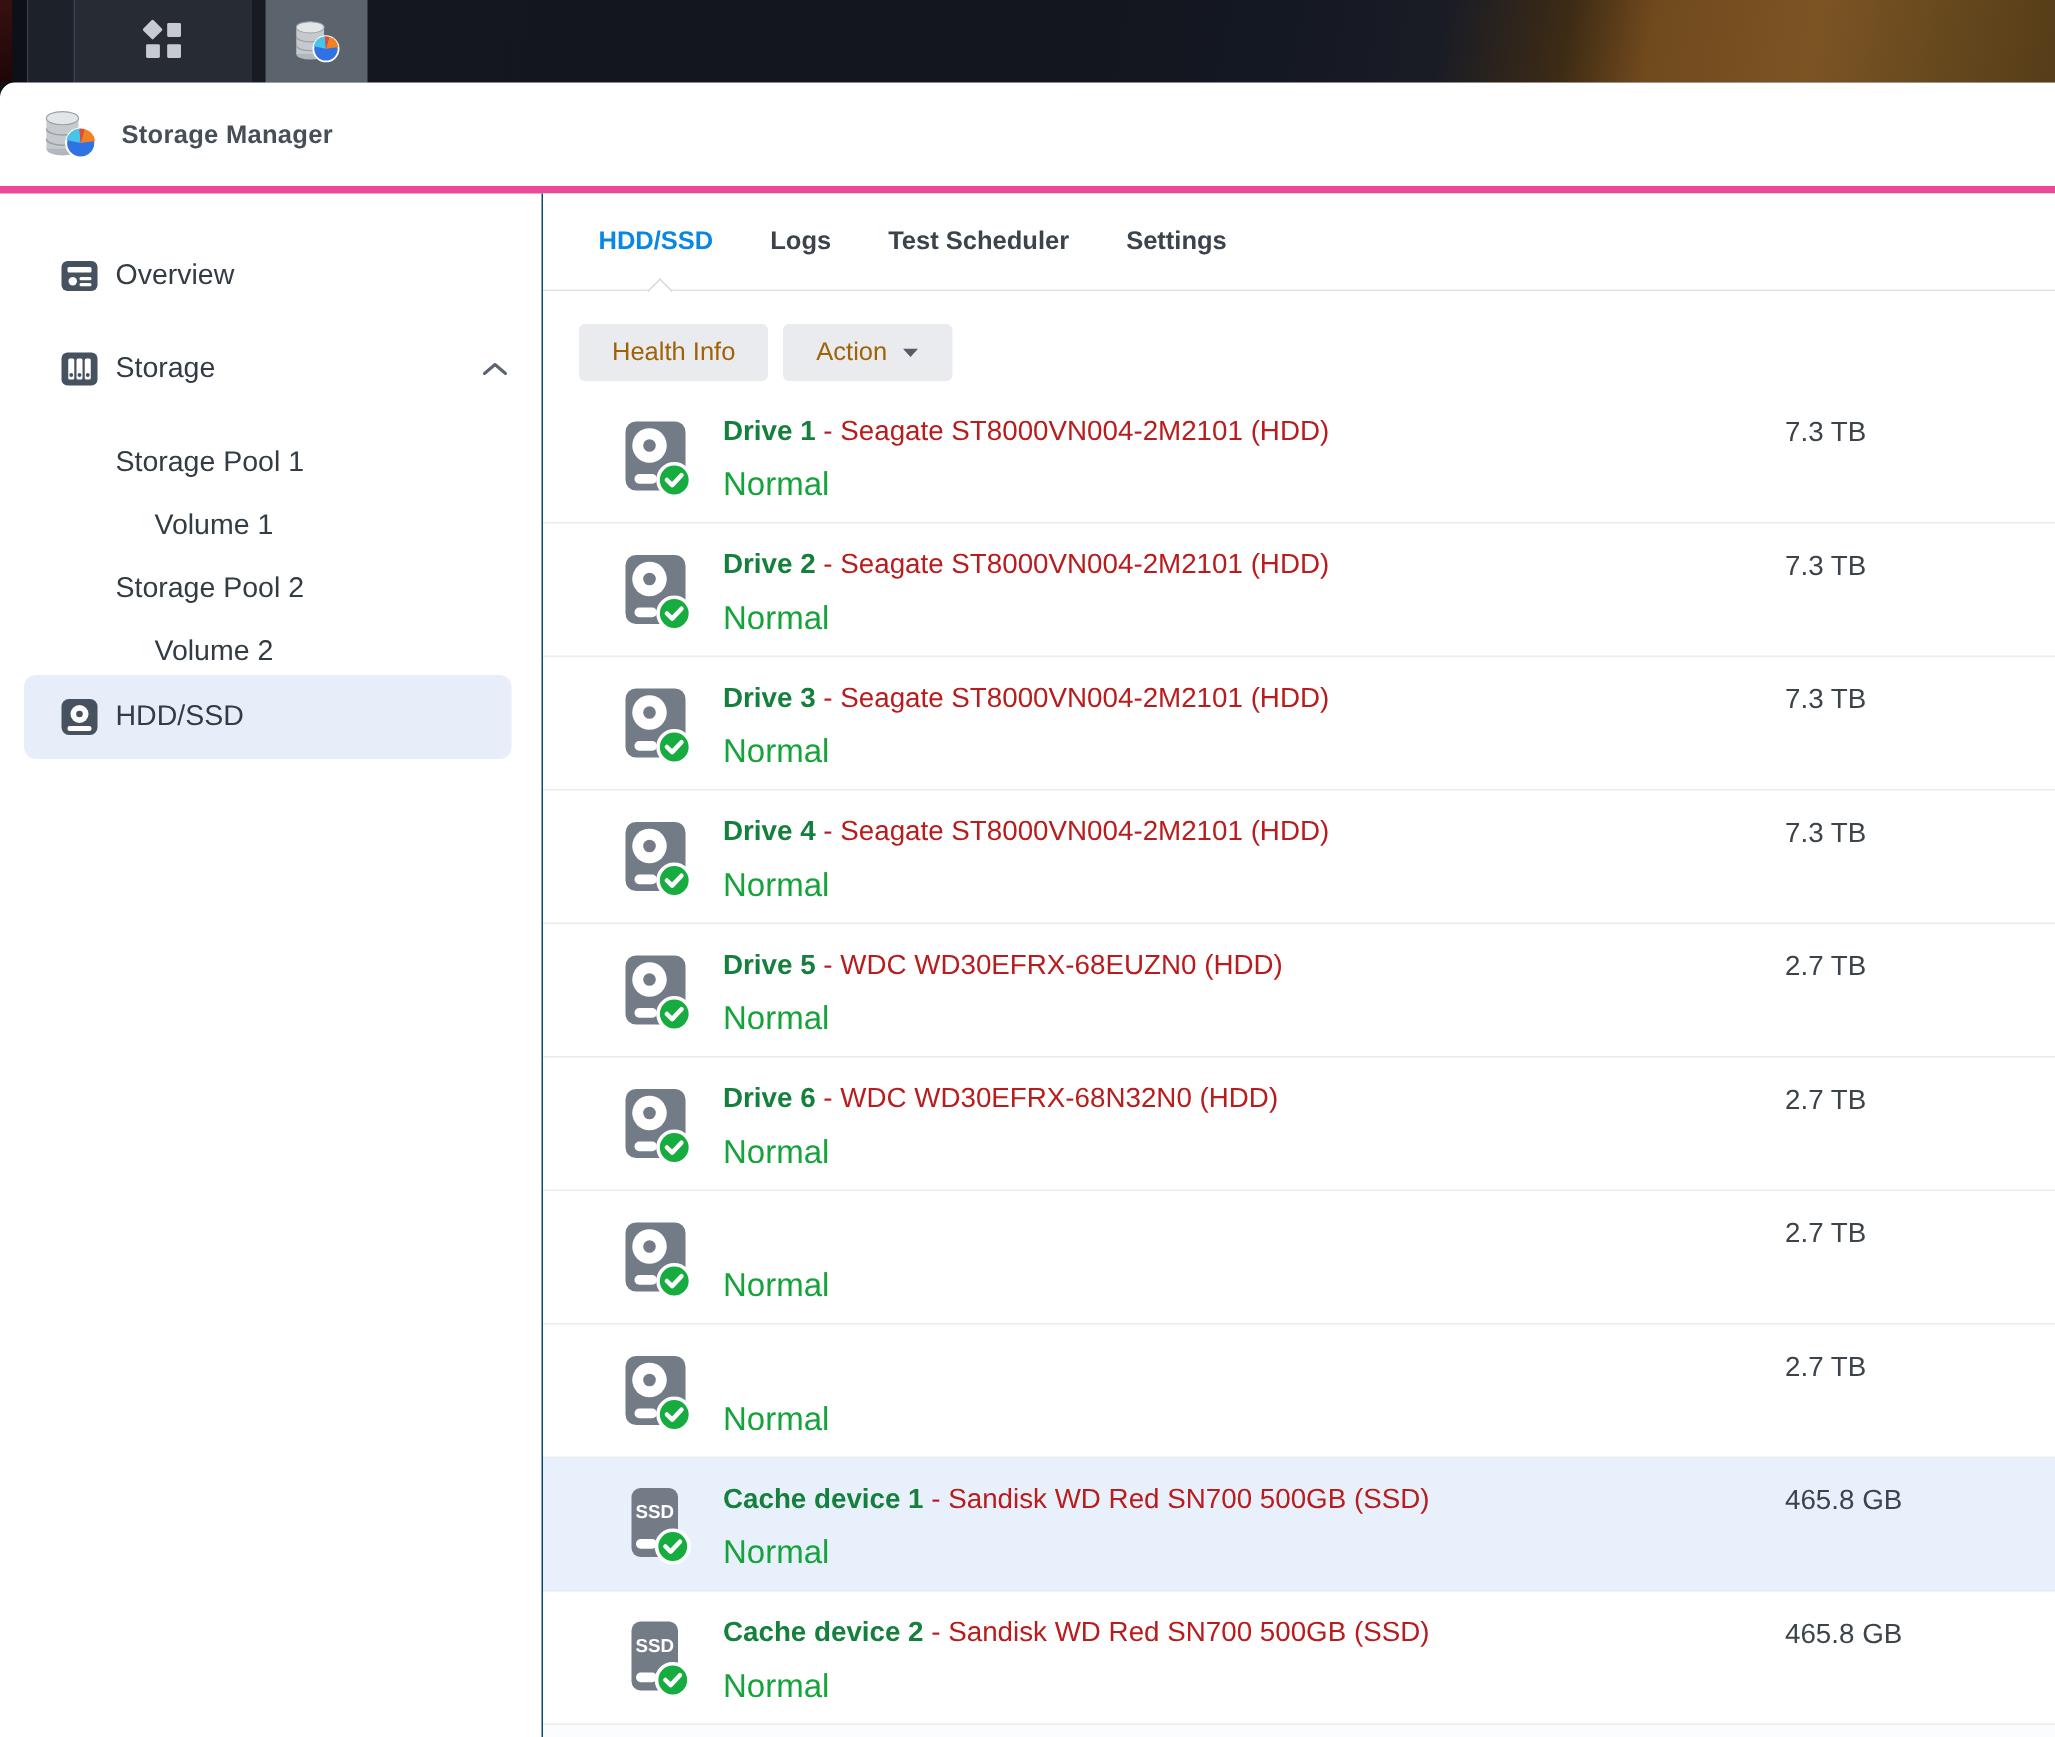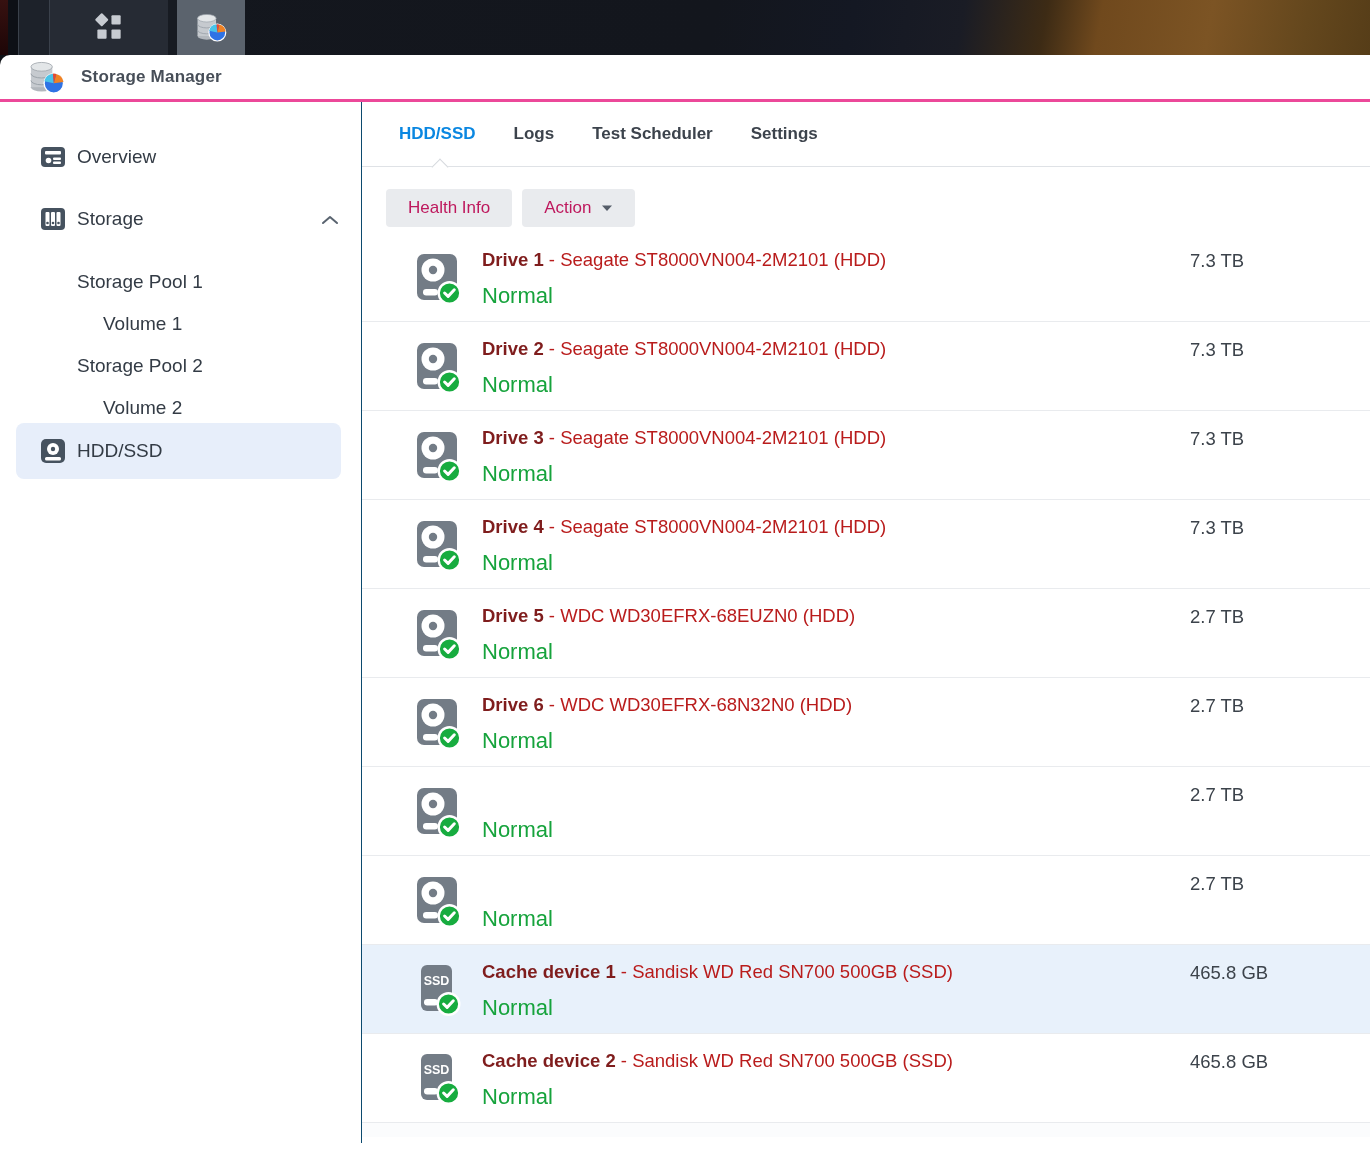--- a/index.html
+++ b/index.html
@@ -24,22 +24,22 @@
   .tb-seg-b { position:absolute; left:19px; top:0; width:30px; height:55px; background:#1d222a; }
   .tb-menu-btn { position:absolute; left:50px; top:0; width:118px; height:55px;
     background:#262b34; display:flex; align-items:center; justify-content:center; cursor:pointer; }
   .tb-gap { position:absolute; left:168px; top:0; width:9px; height:55px; background:#171b22; }
   .tb-app-btn { position:absolute; left:177px; top:0; width:68px; height:55px;
     background:#5b636d; display:flex; align-items:center; justify-content:center; cursor:pointer; }
 
   
   .window { position:absolute; top:55px; left:0; width:1370px; height:1103px;
     background:#fff; border-top-left-radius:10px; overflow:hidden; }
-  .win-header { height:47px; display:flex; align-items:center; padding-left:28px;
-    border-bottom:3px solid #ec4899; }
+  .win-header { height:74px; display:flex; align-items:center; padding-left:28px;
+    border-bottom:5px solid #ec4899; }
   .win-title { margin-left:16px; font-size:17px; font-weight:700; color:#474e58; letter-spacing:.2px; }
   .win-body { display:flex; height:1041px; }
 
   
   .sidebar { width:362px; flex:0 0 362px; border-right:1px solid #0c4a6e; padding-top:31px; }
   .side-item { height:48px; display:flex; align-items:center; padding:0 22px 0 40px;
     font-size:19px; color:#333b45; cursor:pointer; }
   .side-item .lbl { margin-left:11px; }
   .side-item.group { margin-top:14px; }
   .side-item .chev { margin-left:auto; }
@@ -55,30 +55,30 @@
   .tabs { height:65px; display:flex; align-items:center; padding-left:37px; gap:38px;
     border-bottom:1px solid #dfe2e6; position:relative; }
   .tab { font-size:17px; font-weight:700; color:#3c434c; cursor:pointer; white-space:nowrap; }
   .tab.active { color:#0a87e1; }
   .notch { position:absolute; bottom:-7px; left:72px; width:12px; height:12px;
     background:#fff; border-top:1px solid #d5d9dd; border-left:1px solid #d5d9dd;
     transform:rotate(45deg); }
 
   .toolbar { margin:22px 0 0 24px; display:flex; gap:10px; }
   .btn { background:#e9ebee; border:none; border-radius:4px; height:38px;
-    padding:0 22px; font-size:17px; color:#be185d; display:flex; align-items:center;
+    padding:0 22px; font-size:17px; color:#a16207; display:flex; align-items:center;
     cursor:pointer; font-family:inherit;text-align:center; }
   .btn .caret { margin-left:11px; display:inline-flex; }
 
   .rows { margin-top:6px; }
   .row { position:relative; height:89px; border-bottom:1px solid #e9ebee; cursor:pointer; }
   .row.highlight { background:#e8f1fb; }
   .row-icon { position:absolute; left:53px; top:18px; }
   .row-line1 { position:absolute; left:120px; top:16px; font-size:18.5px; white-space:nowrap; }
-  .drive-name { font-weight:700; color:#7f1d1d; }
+  .drive-name { font-weight:700; color:#15803d; }
   .drive-model { color:#b91c1c; }
   .row-status { position:absolute; left:120px; top:50px; font-size:22px; color:#16a33c; }
   .row-cap { position:absolute; left:828px; top:17px; font-size:18.5px; color:#3c434b; }
   .rows-tail { height:14px; background:#fbfcfd; }
 </style>
 </head>
 <body>
 
 <svg width="0" height="0" style="position:absolute">
   <defs>

